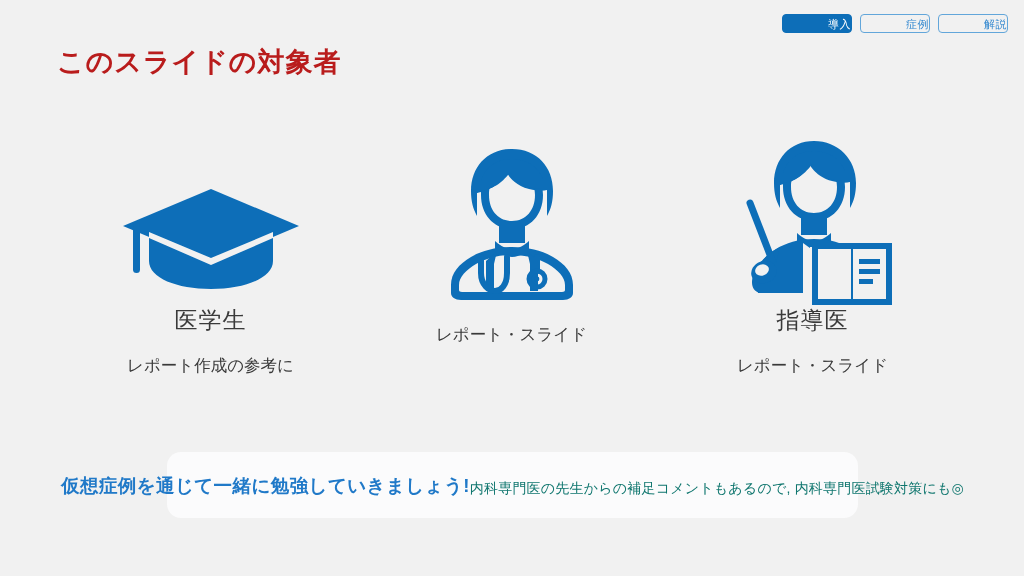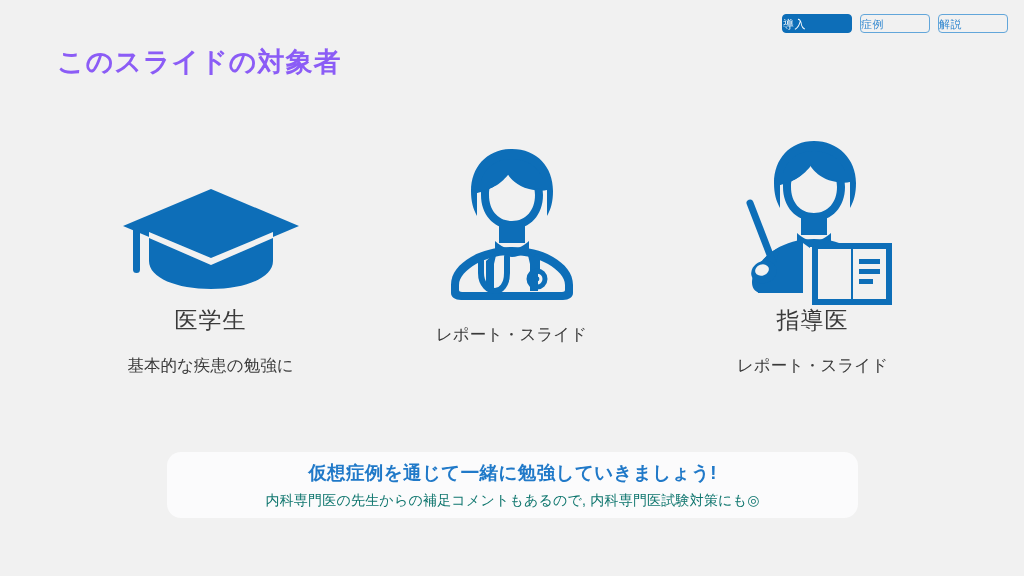--- a/index.html
+++ b/index.html
@@ -23,21 +23,21 @@
     right: 16px;
     display: flex;
     gap: 8px;
   }
   .tab {
     width: 70px;
     height: 19px;
     border-radius: 4px;
     font-size: 11px;
     line-height: 19px;
-    text-align: left;
+    text-align: right;
     letter-spacing: 0.5px;
     box-sizing: border-box;
     user-select: none;
   }
   .tab.active {
     background: #0d6eb8;
     color: #ffffff;
     border: 1px solid #0d6eb8;
   }
   .tab.inactive {
@@ -46,21 +46,21 @@
     border: 1px solid #62a6da;
   }
 
   
   #page-title {
     position: absolute;
     left: 57px;
     top: 44px;
     font-size: 27px;
     font-weight: bold;
-    color: #8b5cf6;
+    color: #b91c1c;
     letter-spacing: 1px;
     white-space: nowrap;
   }
 
   
   #audience-row {
     position: absolute;
     left: 60px;
     top: 140px;
     width: 904px;
@@ -96,21 +96,21 @@
   
   #callout {
     position: absolute;
     left: 167px;
     top: 452px;
     width: 691px;
     height: 66px;
     background: #fbfbfc;
     border-radius: 14px;
     display: flex;
-    flex-direction: column;
+    flex-direction: row;
     align-items: center;
     justify-content: center;
   }
   #callout-main {
     font-size: 18.5px;
     font-weight: bold;
     color: #2079c8;
     letter-spacing: 0.4px;
     white-space: nowrap;
   }
@@ -143,21 +143,21 @@
 
         <path d="M28 57 L28 86 C28 103 56 114 90 114 C124 114 152 103 152 86 L152 57 L90 83 Z" fill="#0d6eb8"></path>
 
         <path d="M28 57 L90 83 L152 57 L152 63 L90 90 L28 63 Z" fill="#f1f1f1"></path>
 
         <rect x="12" y="48" width="7" height="50" rx="3.5" fill="#0d6eb8"></rect>
       </svg>
     </div>
     <div class="audience-title">医学生</div>
     <div class="audience-desc">
-      <div>基本的な疾患の勉強に</div>
+      <div>レポート作成の参考に</div>
     </div>
   </div>
 
   <div class="audience-col">
     <div class="icon-wrap">
       <svg width="150" height="160" viewBox="0 0 150 160" aria-hidden="true">
         <g fill="#0d6eb8">
 
           <path d="M75 4 C50 4 34 22 34 46 C34 56 36 64 40 71 L40 48 C40 48 52 46 60 39
                    C66 34 70 28 70 28 C70 28 76 40 92 44 C100 46 106 46 110 45

